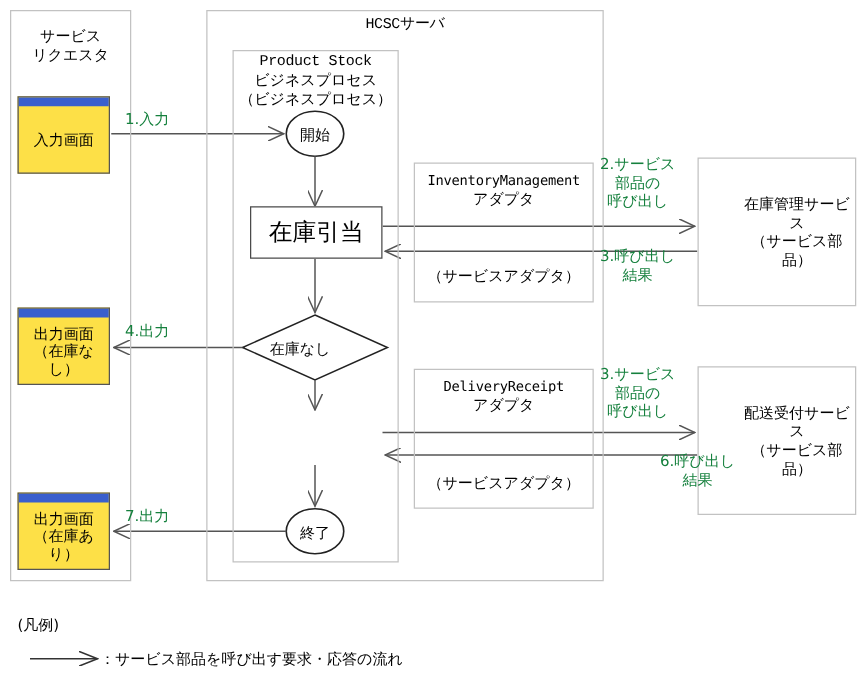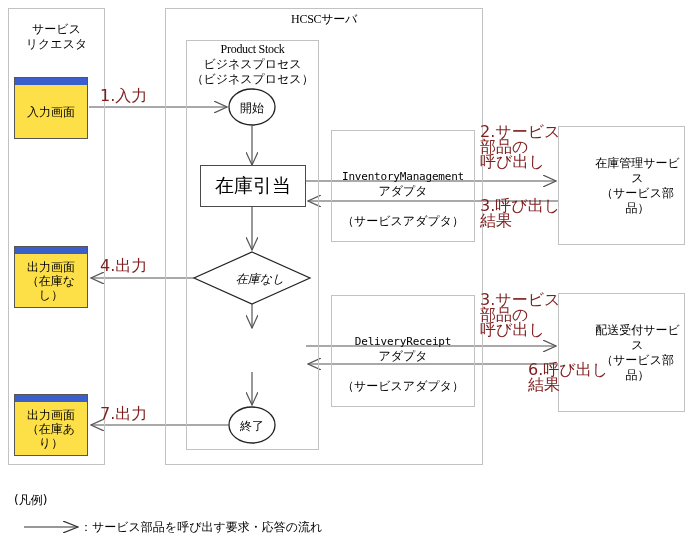--- a/index.html
+++ b/index.html
@@ -94,41 +94,41 @@
     border: 1px solid #c2c2c2;
     background: transparent;
   }
   .adapter-name {
     position: absolute;
     width: 100%;
     text-align: center;
     font-size: 12px;
     line-height: 15px;
     color: #000;
-    margin-top: 32px;
   }
   .adapter-name .mono {
     font-family: "DejaVu Sans Mono", "Liberation Mono", monospace;
     font-size: 11px;
     letter-spacing: -0.2px;
   }
   .adapter-sub {
     position: absolute;
     width: 100%;
     text-align: center;
     font-size: 12px;
     color: #000;
   }
   
   .edge-label {
     position: absolute;
-    font-size: 16px;
+    font-size: 12px;
     line-height: 15px;
     white-space: pre-line;
-    color: #7f1d1d;
+    color: #15803d;
+    text-align: center;
   }
   
   .shape-text {
     position: absolute;
     text-align: center;
     font-size: 12px;
     color: #000;
     pointer-events: none;
   }
   
@@ -137,21 +137,21 @@
     font-size: 12px;
     color: #000;
   }
   .legend-text {
     position: absolute;
     font-size: 12px;
     color: #000;
     white-space: nowrap;
   }
   .mono-title {
-    font-family: Liberation Serif, serif;
+    font-family: Liberation Mono, monospace;
     font-size: 12px;
     letter-spacing: -0.3px;
   }
 </style>
 </head>
 <body>
 
 <div id="stage">
 
   <svg id="svg-layer" viewBox="0 0 687 550" xmlns="http://www.w3.org/2000/svg">
@@ -240,21 +240,21 @@
       <div>（在庫あり）</div>
     </div>
   </div>
 
   <div class="shape-text" style="left:227px; top:100px; width:50px;font-family:Liberation Serif, serif;">開始</div>
 
   <div class="abs proc-box" style="left:200px; top:165px; width:106px; height:42px;">
     <span>在庫引当</span>
   </div>
 
-  <div class="shape-text" style="left:220px; top:271px; width:80px;font-style:italic;">在庫なし</div>
+  <div class="shape-text" style="left:200px; top:271px; width:80px;">在庫なし</div>
 
 
   <div class="shape-text" style="left:227px; top:418px; width:50px;">終了</div>
 
   <div class="abs adapter-box" style="left:331px; top:130px; width:144px; height:112px;">
     <div class="adapter-name" style="top:6px;">
       <div class="mono">InventoryManagement</div>
       <div>アダプタ</div>
     </div>
     <div class="adapter-sub" style="top:82px;">（サービスアダプタ）</div>

